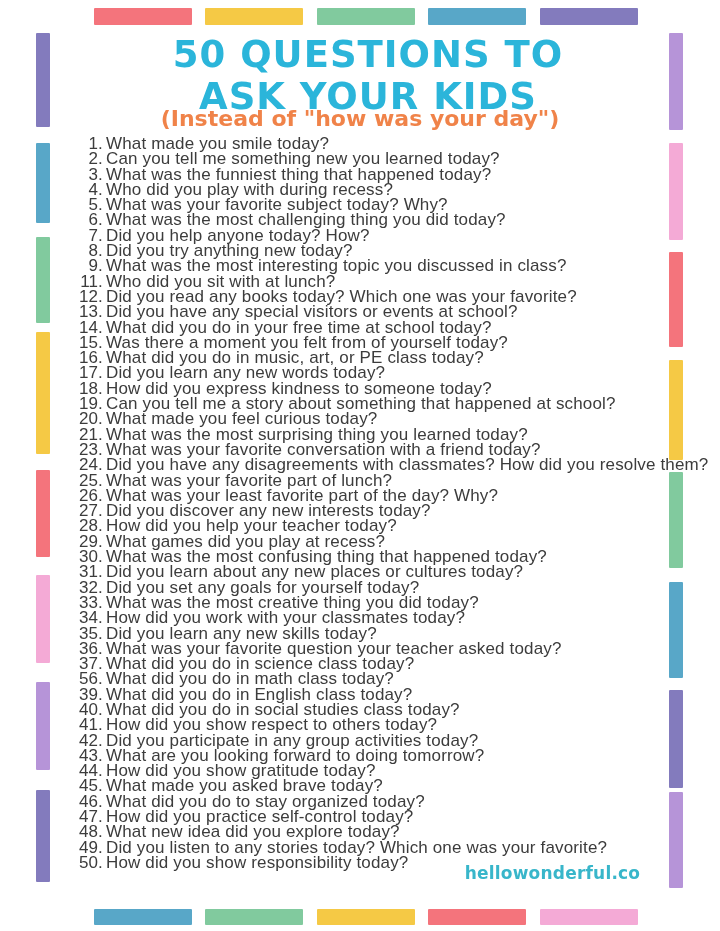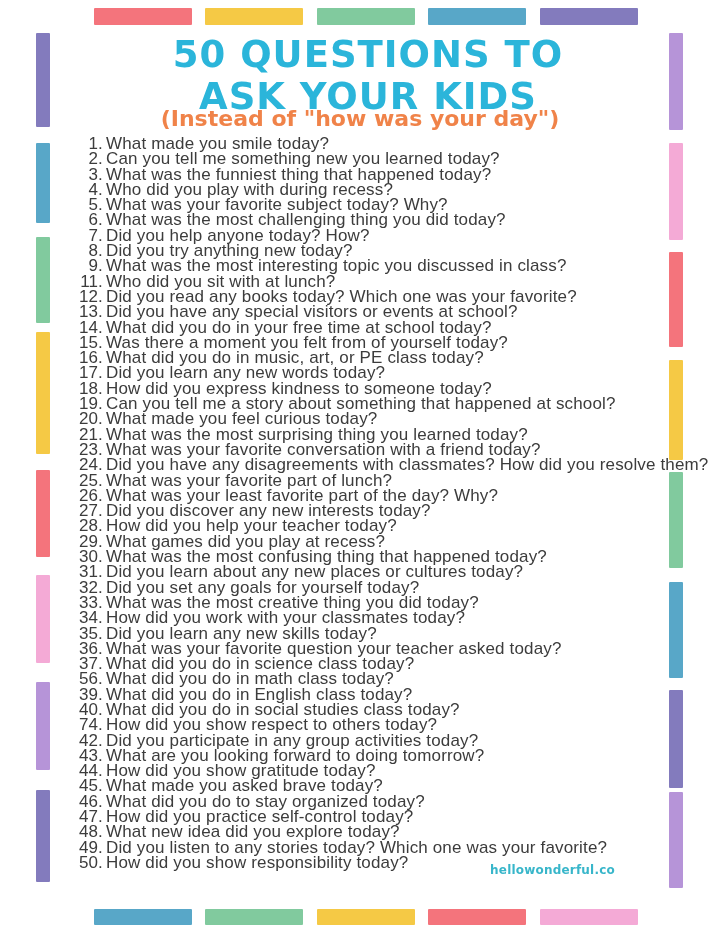--- a/index.html
+++ b/index.html
@@ -69,21 +69,21 @@
     margin-right: 3px;
   }
   #footer-brand {
     position: absolute;
     top: 863px;
     left: 440px;
     width: 225px;
     text-align: center;
     font-family: "DejaVu Sans", sans-serif;
     font-weight: 700;
-    font-size: 12px;
+    font-size: 17px;
     letter-spacing: 0.2px;
     color: #38b6ca;
   }
 </style>
 </head>
 <body>
 
 <div id="page">
 
   <div id="bars-container">
@@ -154,21 +154,21 @@
       <li><span class="q-num">31.</span><span class="q-text">Did you learn about any new places or cultures today?</span></li>
       <li><span class="q-num">32.</span><span class="q-text">Did you set any goals for yourself today?</span></li>
       <li><span class="q-num">33.</span><span class="q-text">What was the most creative thing you did today?</span></li>
       <li><span class="q-num">34.</span><span class="q-text">How did you work with your classmates today?</span></li>
       <li><span class="q-num">35.</span><span class="q-text">Did you learn any new skills today?</span></li>
       <li><span class="q-num">36.</span><span class="q-text">What was your favorite question your teacher asked today?</span></li>
       <li><span class="q-num">37.</span><span class="q-text">What did you do in science class today?</span></li>
       <li><span class="q-num">56.</span><span class="q-text">What did you do in math class today?</span></li>
       <li><span class="q-num">39.</span><span class="q-text">What did you do in English class today?</span></li>
       <li><span class="q-num">40.</span><span class="q-text">What did you do in social studies class today?</span></li>
-      <li><span class="q-num">74.</span><span class="q-text">How did you show respect to others today?</span></li>
+      <li><span class="q-num">41.</span><span class="q-text">How did you show respect to others today?</span></li>
       <li><span class="q-num">42.</span><span class="q-text">Did you participate in any group activities today?</span></li>
       <li><span class="q-num">43.</span><span class="q-text">What are you looking forward to doing tomorrow?</span></li>
       <li><span class="q-num">44.</span><span class="q-text">How did you show gratitude today?</span></li>
       <li><span class="q-num">45.</span><span class="q-text">What made you asked brave today?</span></li>
       <li><span class="q-num">46.</span><span class="q-text">What did you do to stay organized today?</span></li>
       <li><span class="q-num">47.</span><span class="q-text">How did you practice self-control today?</span></li>
       <li><span class="q-num">48.</span><span class="q-text">What new idea did you explore today?</span></li>
       <li><span class="q-num">49.</span><span class="q-text">Did you listen to any stories today? Which one was your favorite?</span></li>
       <li><span class="q-num">50.</span><span class="q-text">How did you show responsibility today?</span></li>
     </ol>

